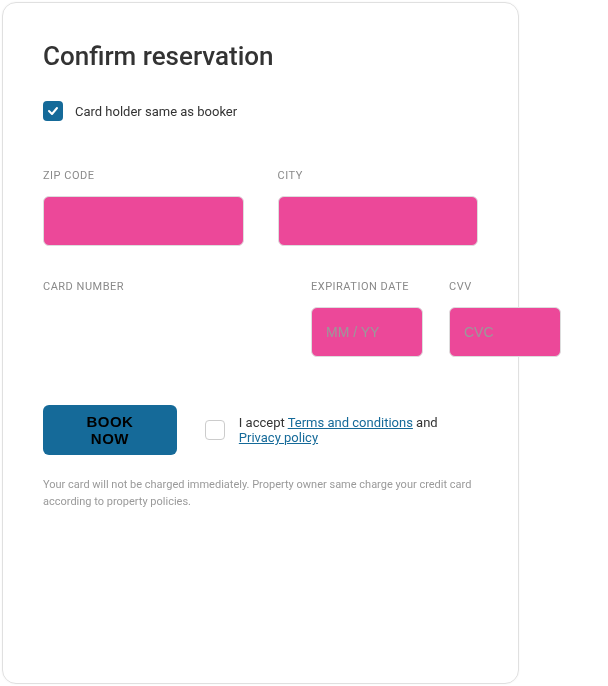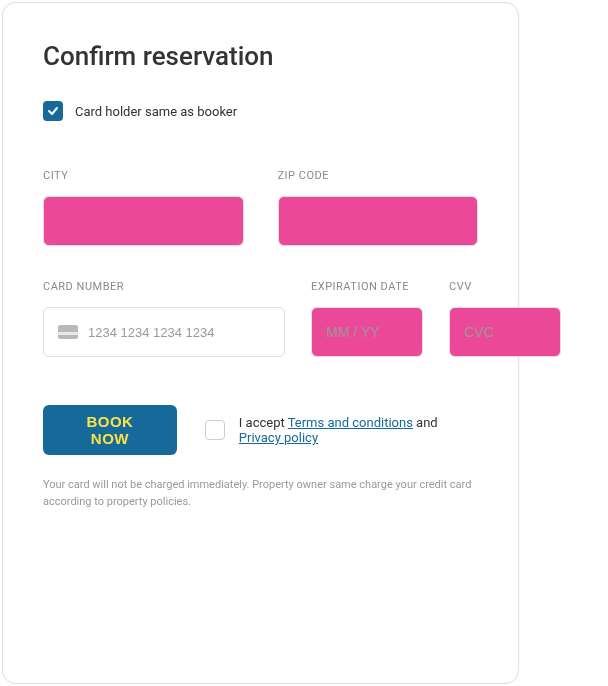--- a/index.html
+++ b/index.html
@@ -123,21 +123,21 @@
   background: #e8e8e8;
 }
 .footer-row {
   display: flex;
   align-items: center;
   gap: 28px;
   margin-bottom: 22px;
 }
 .book-btn {
   background: #156a99;
-  color: #fde047;
+  color: #000000;
   border: none;
   border-radius: 6px;
   padding: 0 28px;
   height: 50px;
   font-size: 15px;
   font-weight: 700;
   letter-spacing: 0.5px;
   cursor: pointer;
 }
 .accept-row {
@@ -168,36 +168,32 @@
       <svg viewBox="0 0 12 12">
           <path d="M2 6 L5 9 L10 3" stroke="#fff" stroke-width="2" fill="none" stroke-linecap="round" stroke-linejoin="round"></path>
         </svg>
     </div>
     <span class="checkbox-label">Card holder same as booker</span>
   </div>
 
 
   <div class="row">
     <div class="col">
+      <label class="field-label">ZIP CODE</label>
+      <input class="input" type="text" value="" style="">
+    </div>
+    <div class="col">
       <label class="field-label">CITY</label>
-      <input class="input" type="text" value="" style="">
-    </div>
-    <div class="col">
-      <label class="field-label">ZIP CODE</label>
       <input class="input" type="text" value="" style="">
     </div>
   </div>
 
   <div class="card-row">
     <div class="card-col-num">
       <label class="field-label">CARD NUMBER</label>
-      <div class="input-with-icon">
-        <span class="card-icon"></span>
-        <input type="text" placeholder="1234 1234 1234 1234" style="">
-      </div>
     </div>
     <div class="card-col-exp">
       <label class="field-label">EXPIRATION DATE</label>
       <input class="input" type="text" placeholder="MM / YY" style="">
     </div>
     <div class="card-col-cvv">
       <label class="field-label">CVV</label>
       <input class="input" type="text" placeholder="CVC" style="">
     </div>
   </div>

